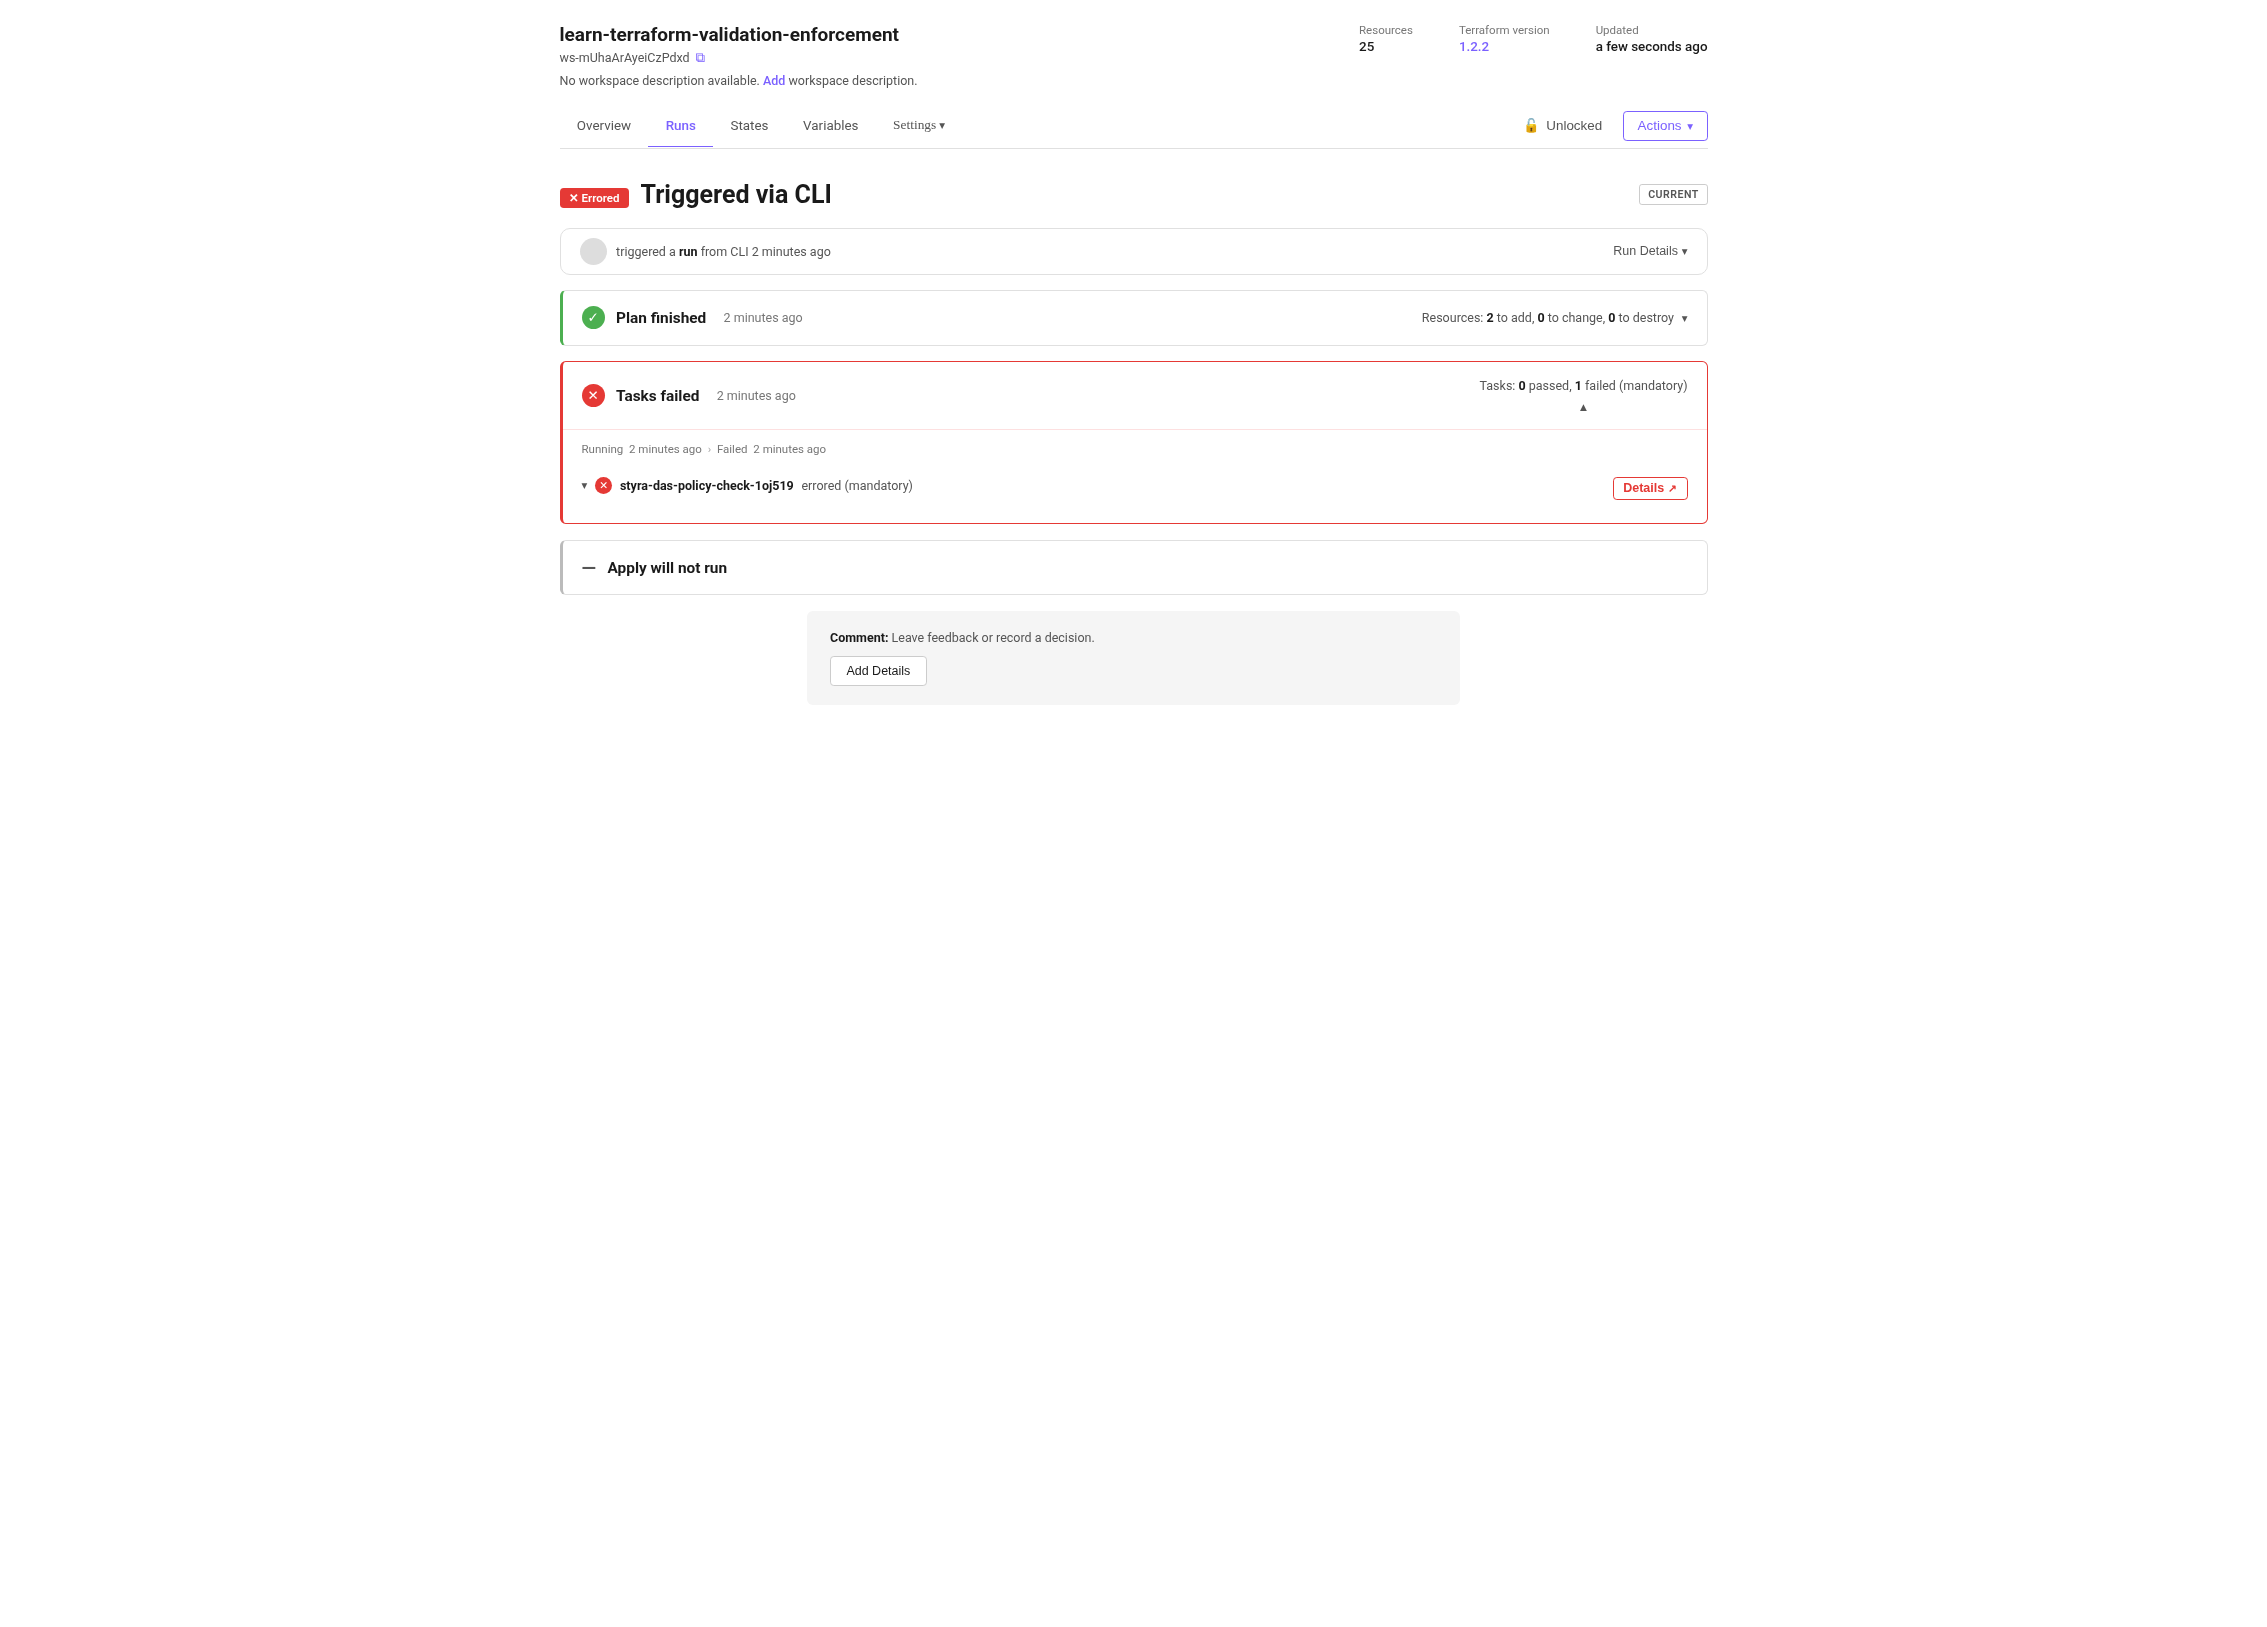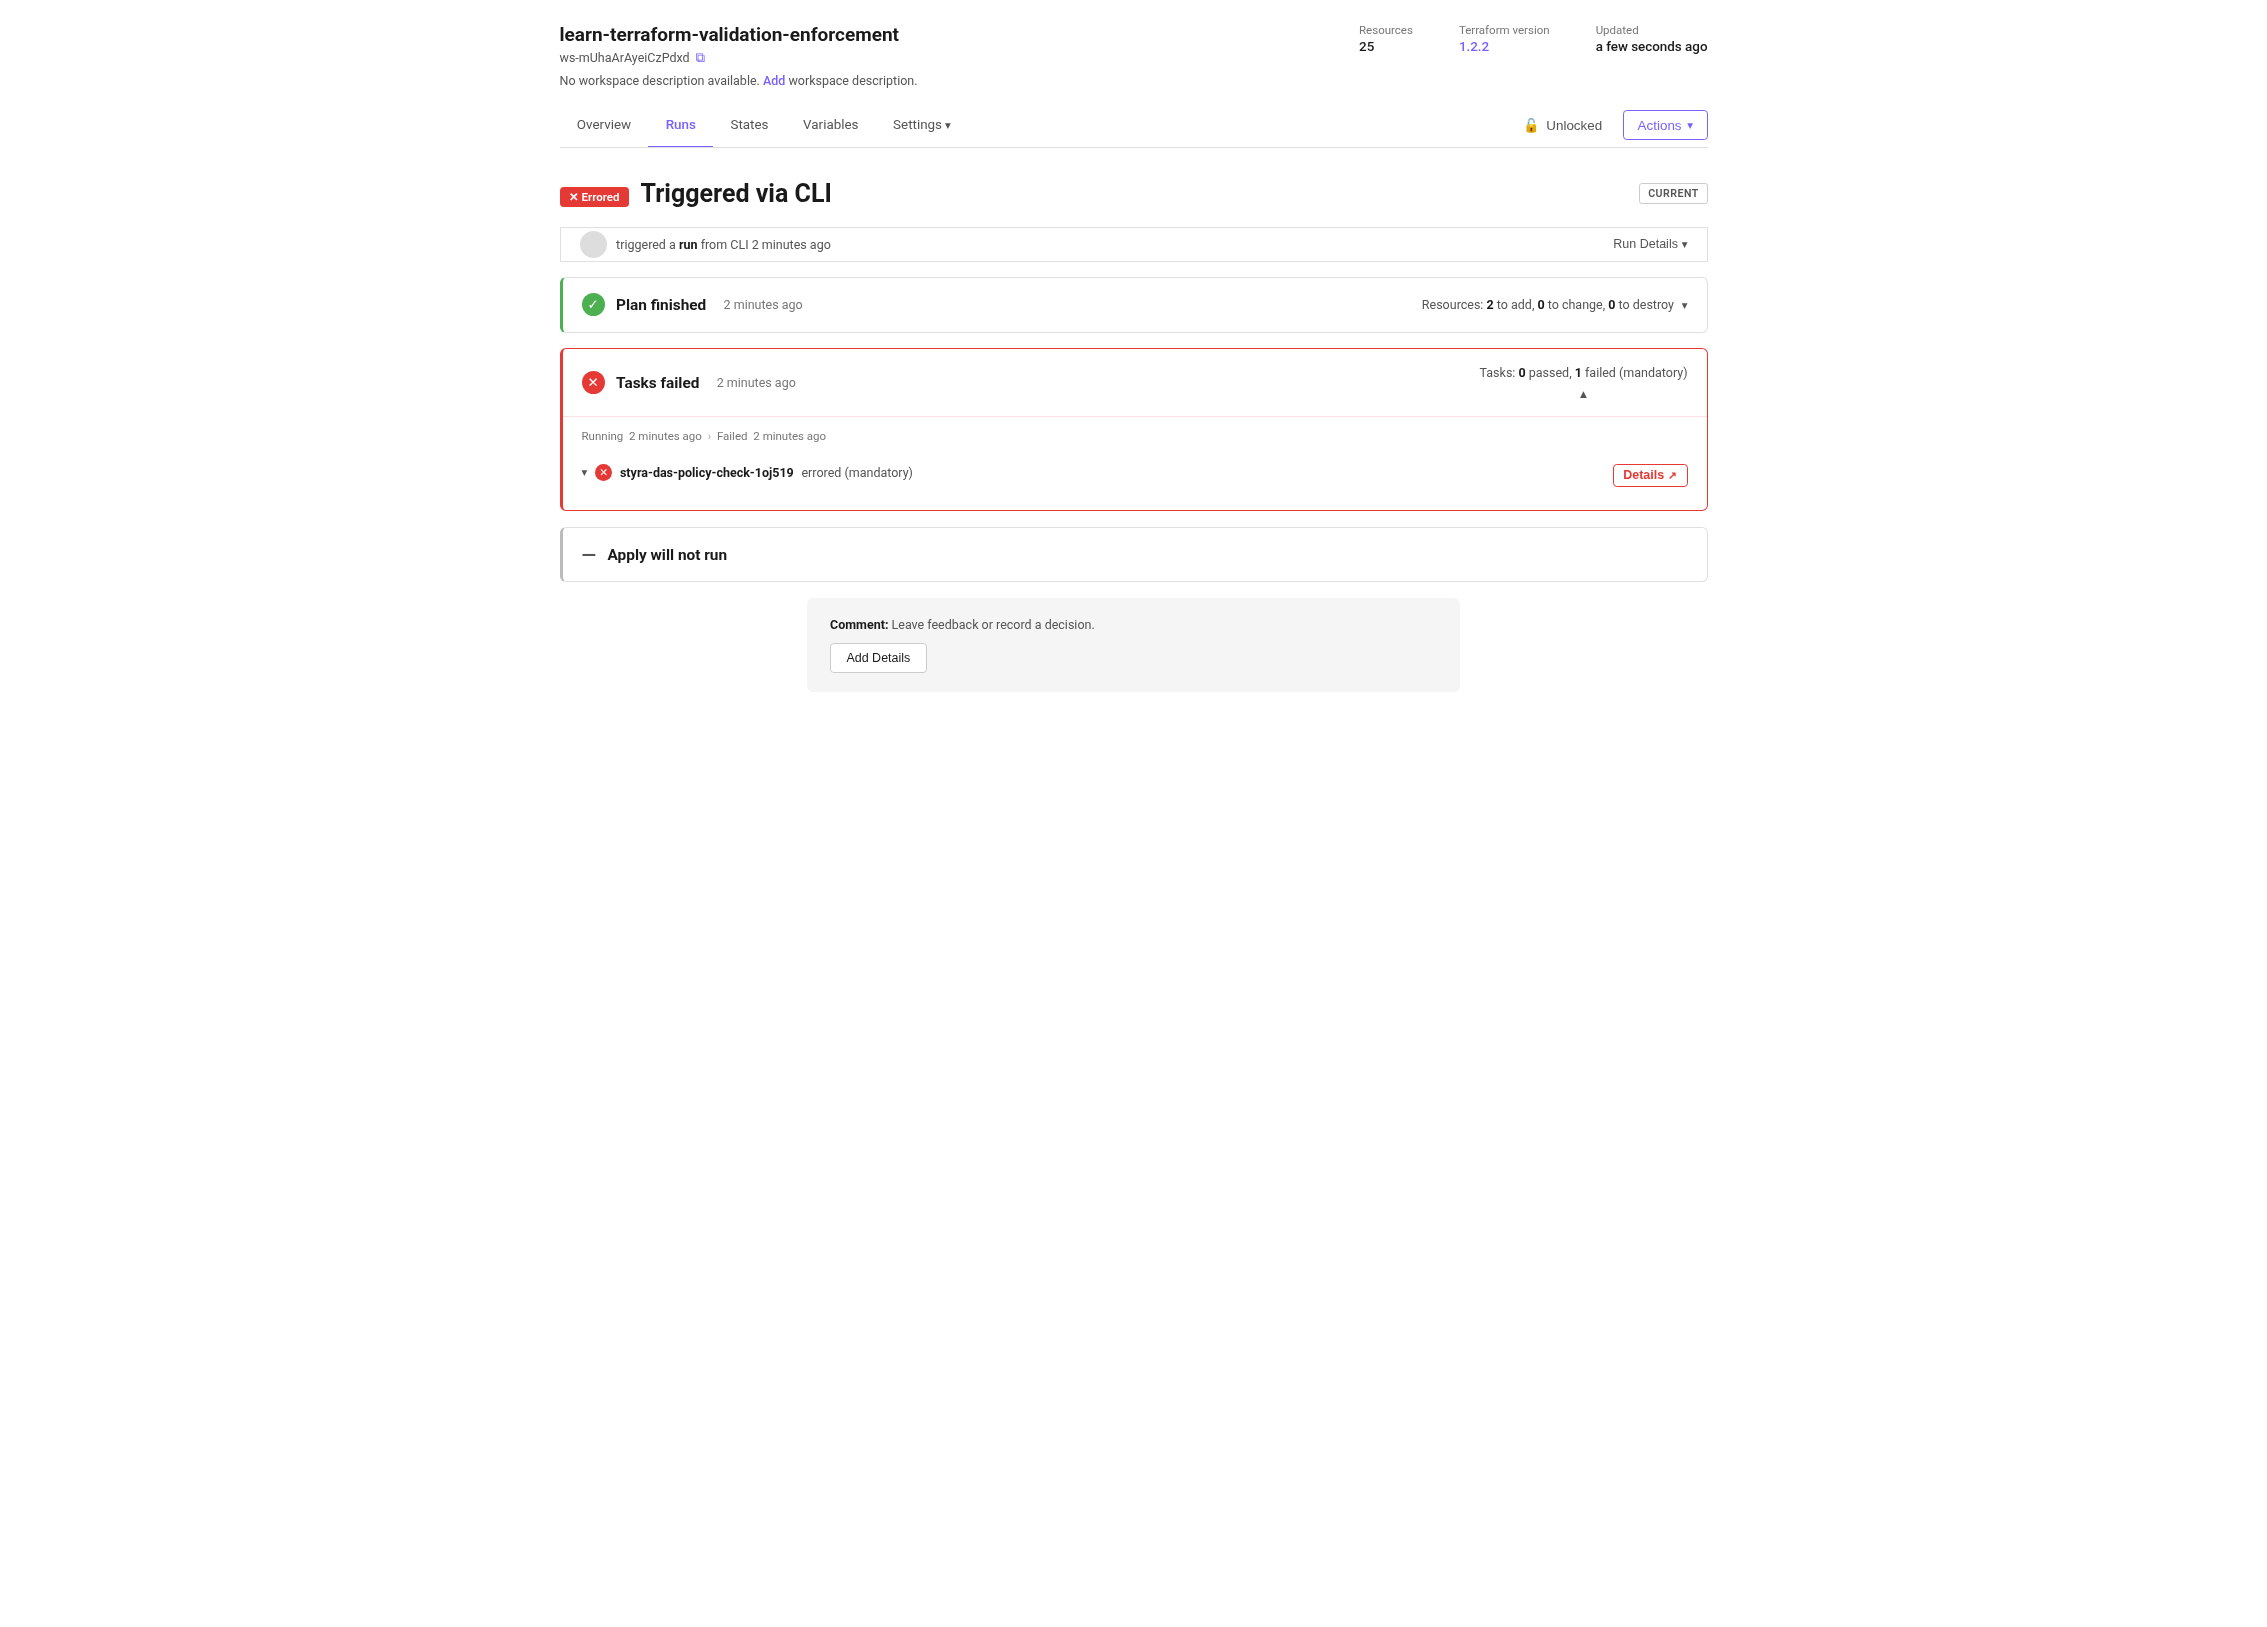--- a/index.html
+++ b/index.html
@@ -96,20 +96,21 @@
     }
     .nav-tab.active {
       color: #7b61ff;
       border-bottom: 1.9px solid #7b61ff;
       font-weight: 500;
     }
     .nav-tab-settings {
       display: flex;
       align-items: center;
       gap: 3px;
+      font-family: Liberation Serif, serif;
     }
     .nav-actions {
       display: flex;
       align-items: center;
       gap: 11.5px;
     }
     .unlocked-btn {
       display: flex;
       align-items: center;
       gap: 5.8px;
@@ -171,22 +172,22 @@
       font-weight: 600;
       color: #555;
       border: 1px solid #ccc;
       border-radius: 2.9px;
       padding: 2.9px 7.7px;
       letter-spacing: 0.5px;
     }
     
     .trigger-row {
       border: 1px solid #e0e0e0;
-      border-radius: 0;
-      padding: 3px 19px;
+      border-radius: 10px;
+      padding: 9px 19px;
       display: flex;
       align-items: center;
       justify-content: space-between;
       margin-bottom: 15.4px;
     }
     .trigger-left {
       display: flex;
       align-items: center;
       gap: 9.6px;
       font-size: 12.5px;

